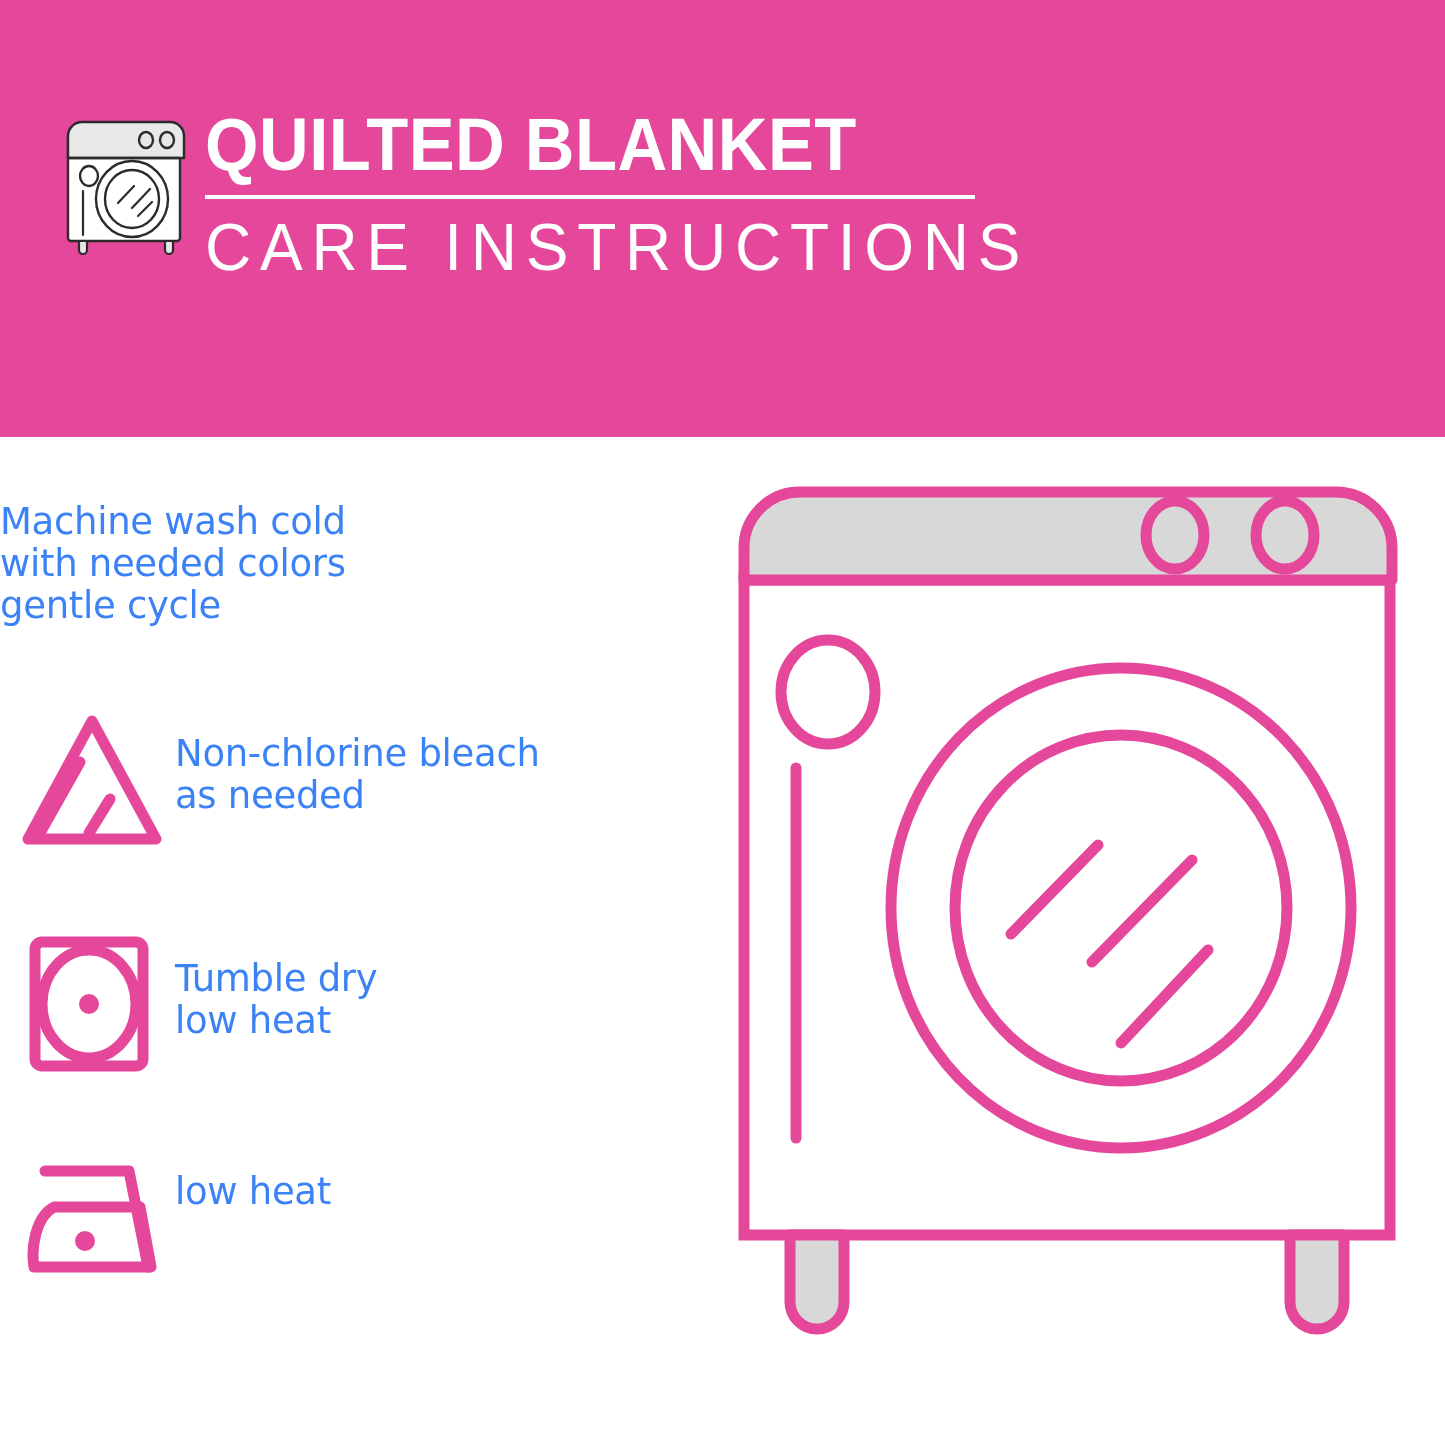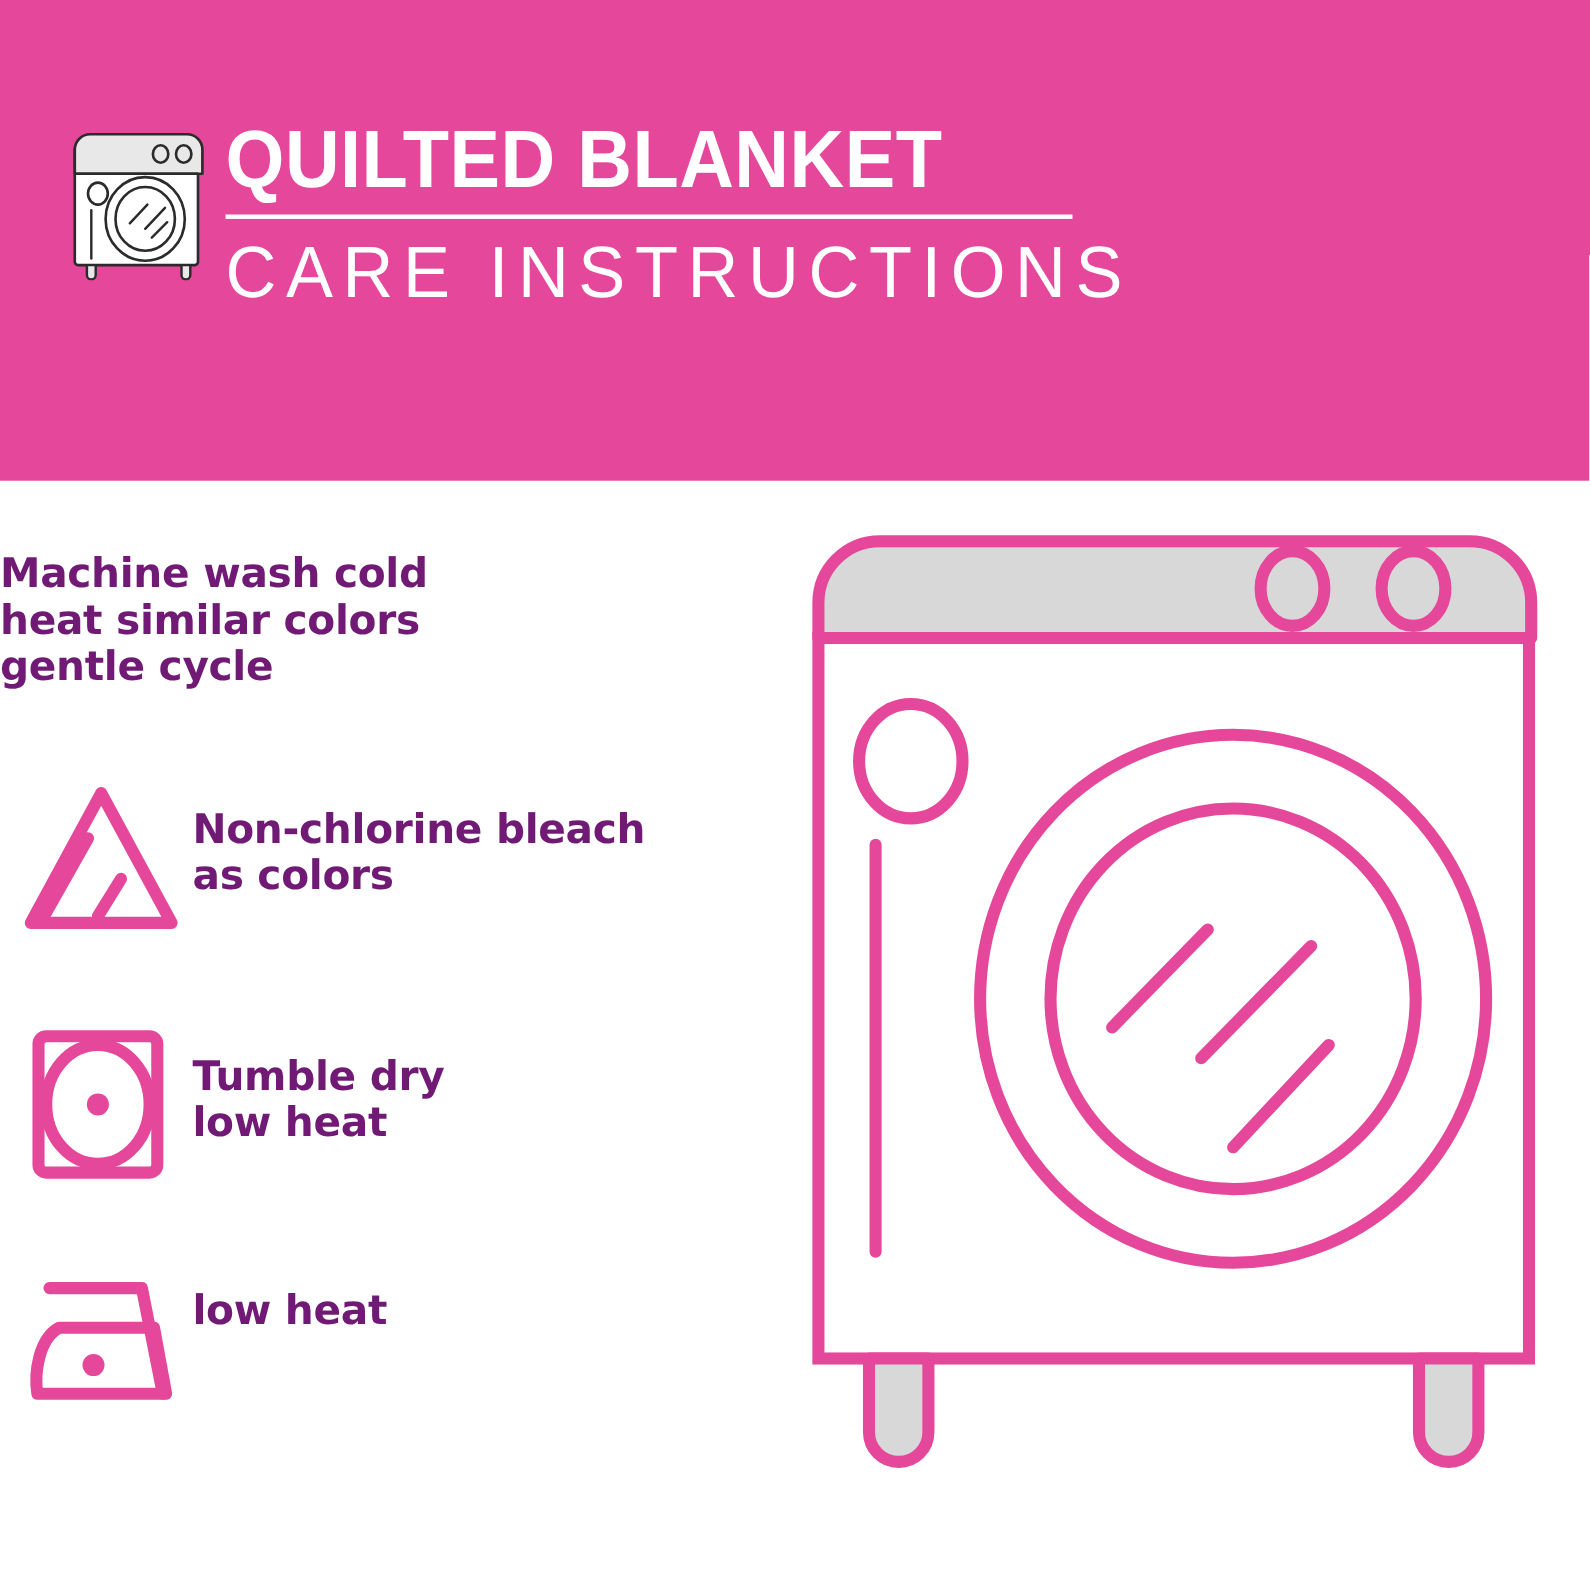--- a/index.html
+++ b/index.html
@@ -105,24 +105,24 @@
     display: flex;
     align-items: center;
     justify-content: center;
     padding-left: 8px;
   }
 
   .care-text {
     font-family: "DejaVu Sans", sans-serif;
     font-size: 37px;
     line-height: 42px;
-    color: #701a75;
+    color: #3b82f6;
     letter-spacing: -0.3px;
     padding-top: 6px;
-    font-weight: 700;
+    font-weight: 400;
   }
 
   .care-row-1 .care-text { padding-top: 26px; }
   .care-row-2 .care-text { padding-top: 28px; }
   .care-row-3 .care-text { padding-top: 26px; }
 
   
   .washer-illustration {
     position: absolute;
     left: 718px;
@@ -171,38 +171,38 @@
       <div class="title-sub">CARE INSTRUCTIONS</div>
     </div>
 
   </div>
 
   <div class="care-list">
 
     <div class="care-row care-row-0">
       <div class="care-text">
         <div>Machine wash cold</div>
-        <div>heat similar colors</div>
+        <div>with needed colors</div>
         <div>gentle cycle</div>
       </div>
     </div>
 
     <div class="care-row care-row-1">
       <div class="care-symbol">
         <svg viewBox="0 0 150 150" width="150" height="150">
 
           <path d="M75 14 L139 132 L11 132 Z" fill="none" stroke="#e5479b" stroke-width="11" stroke-linejoin="round"></path>
 
           <line x1="63" y1="55" x2="23" y2="126" stroke="#e5479b" stroke-width="11" stroke-linecap="round"></line>
           <line x1="93" y1="92" x2="72" y2="126" stroke="#e5479b" stroke-width="11" stroke-linecap="round"></line>
         </svg>
       </div>
       <div class="care-text">
         <div>Non-chlorine bleach</div>
-        <div>as colors</div>
+        <div>as needed</div>
       </div>
     </div>
 
     <div class="care-row care-row-2">
       <div class="care-symbol">
         <svg viewBox="0 0 150 150" width="150" height="150">
           <rect x="18" y="12" width="108" height="124" rx="7" fill="none" stroke="#e5479b" stroke-width="11"></rect>
           <ellipse cx="72" cy="74" rx="47" ry="54" fill="none" stroke="#e5479b" stroke-width="11"></ellipse>
           <circle cx="72" cy="74" r="10" fill="#e5479b"></circle>
         </svg>

